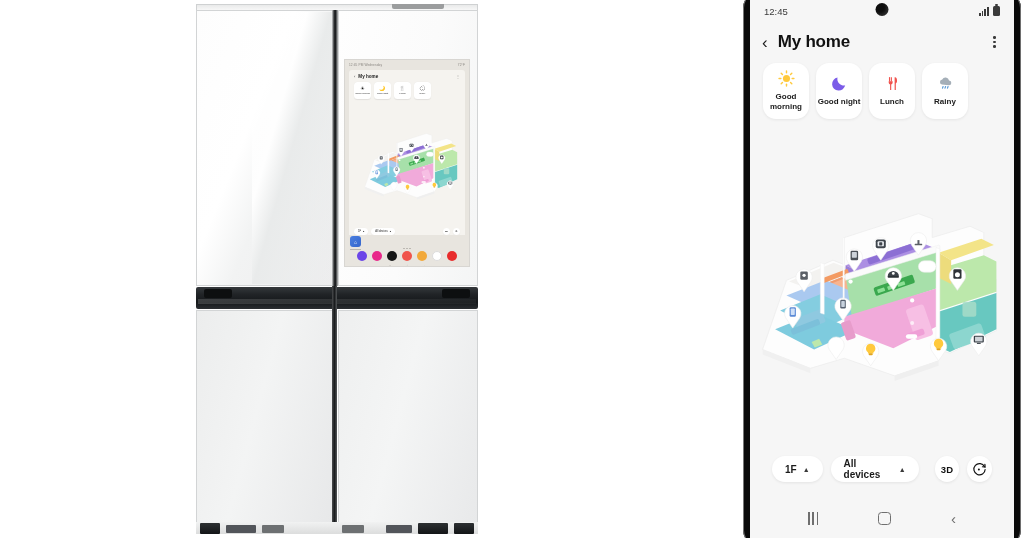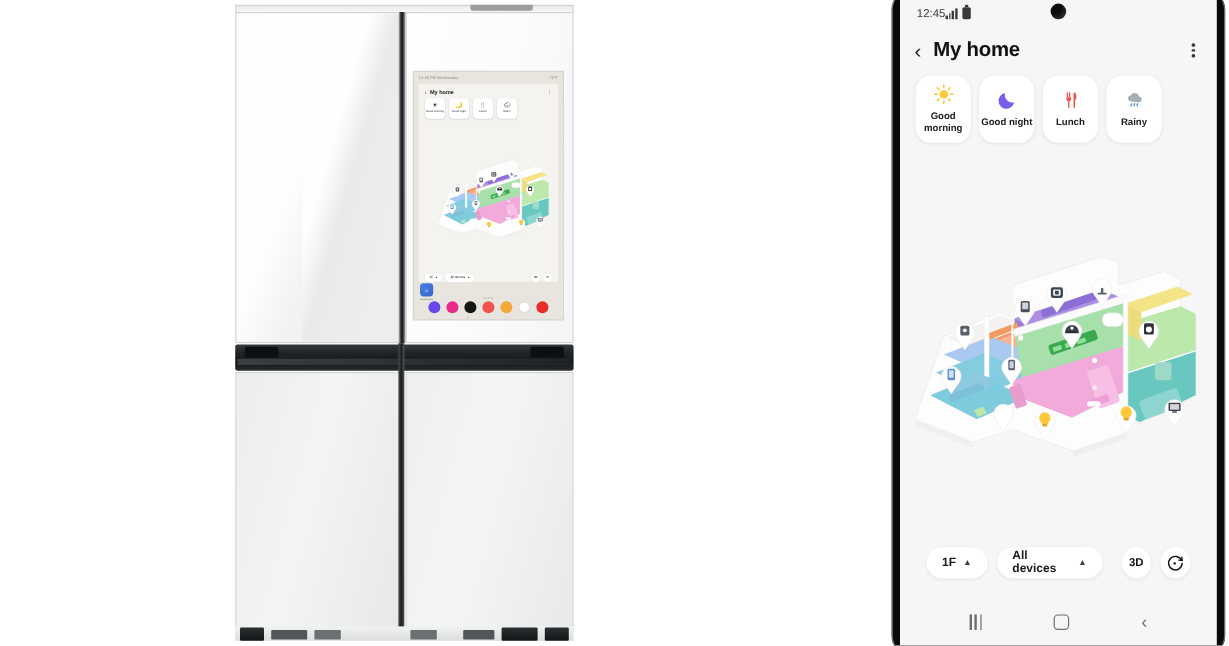--- a/index.html
+++ b/index.html
@@ -193,21 +193,21 @@
     position: absolute; left: 3px; top: -8px; width: 278px; height: 554px;
     background: #0a0a0a; border-radius: 16px;
     box-shadow: inset -1px 0 0 #6e6e6e, inset 1px 0 0 #777;
   }
   .phone-screen {
     position: absolute; left: 10px; top: 0px; width: 264px; height: 538px;
     background: #f6f6f6; overflow: hidden;
   }
 
   .ph-statusbar {
-    height: 22px; display: flex; align-items: center; justify-content: flex-start;
+    height: 22px; display: flex; align-items: center; justify-content: space-between;
     padding: 0 14px; position: relative;
   }
   .ph-time { font-size: 9.5px; color: #3a3a3a; font-weight: 500; }
   .ph-camera {
     position: absolute; left: 50%; top: 3px; transform: translateX(-50%);
     width: 13px; height: 13px; border-radius: 50%; background: #0d0d0d;
     box-shadow: inset -2px -2px 3px rgba(255,255,255,.12);
   }
   .ph-status-right { display: flex; align-items: center; gap: 4px; }
   .sig-bars { display: flex; align-items: flex-end; gap: 1px; height: 9px; }

